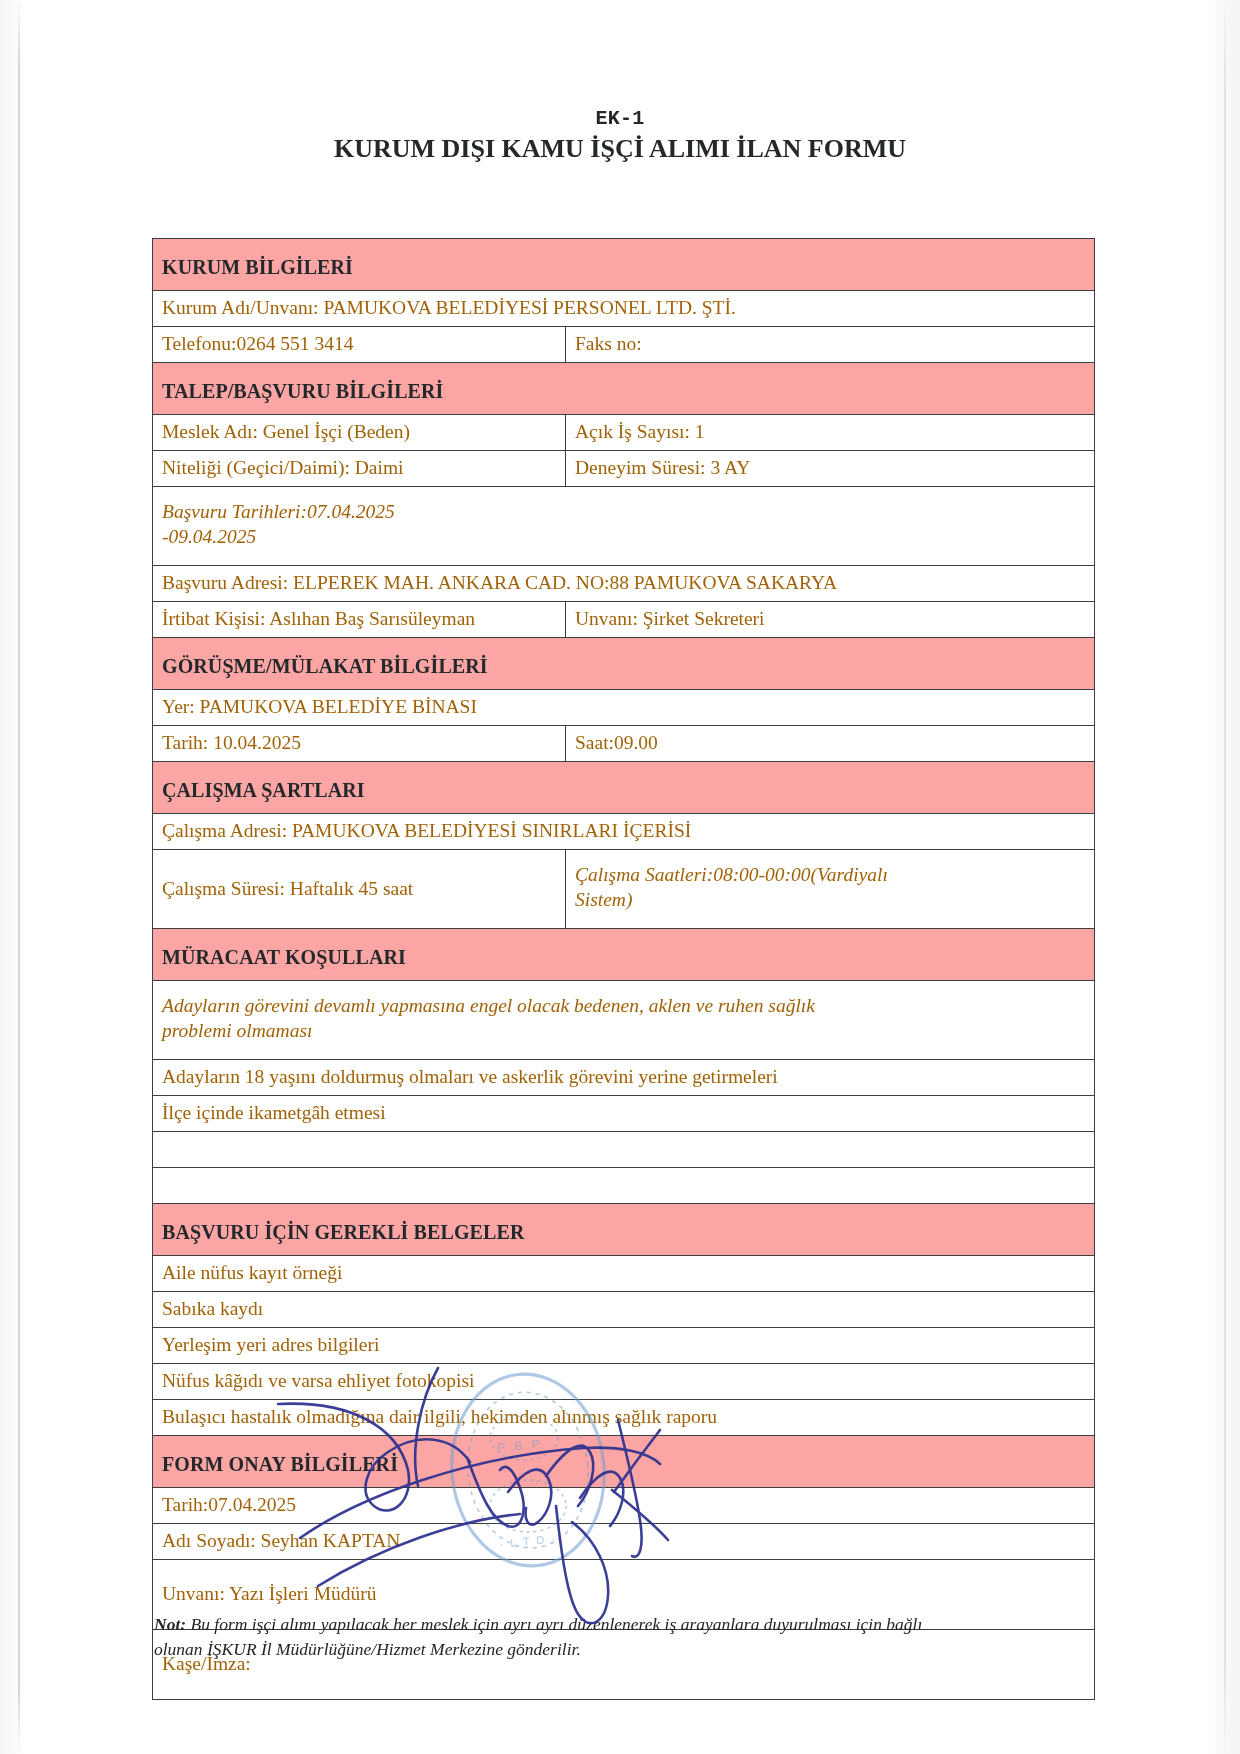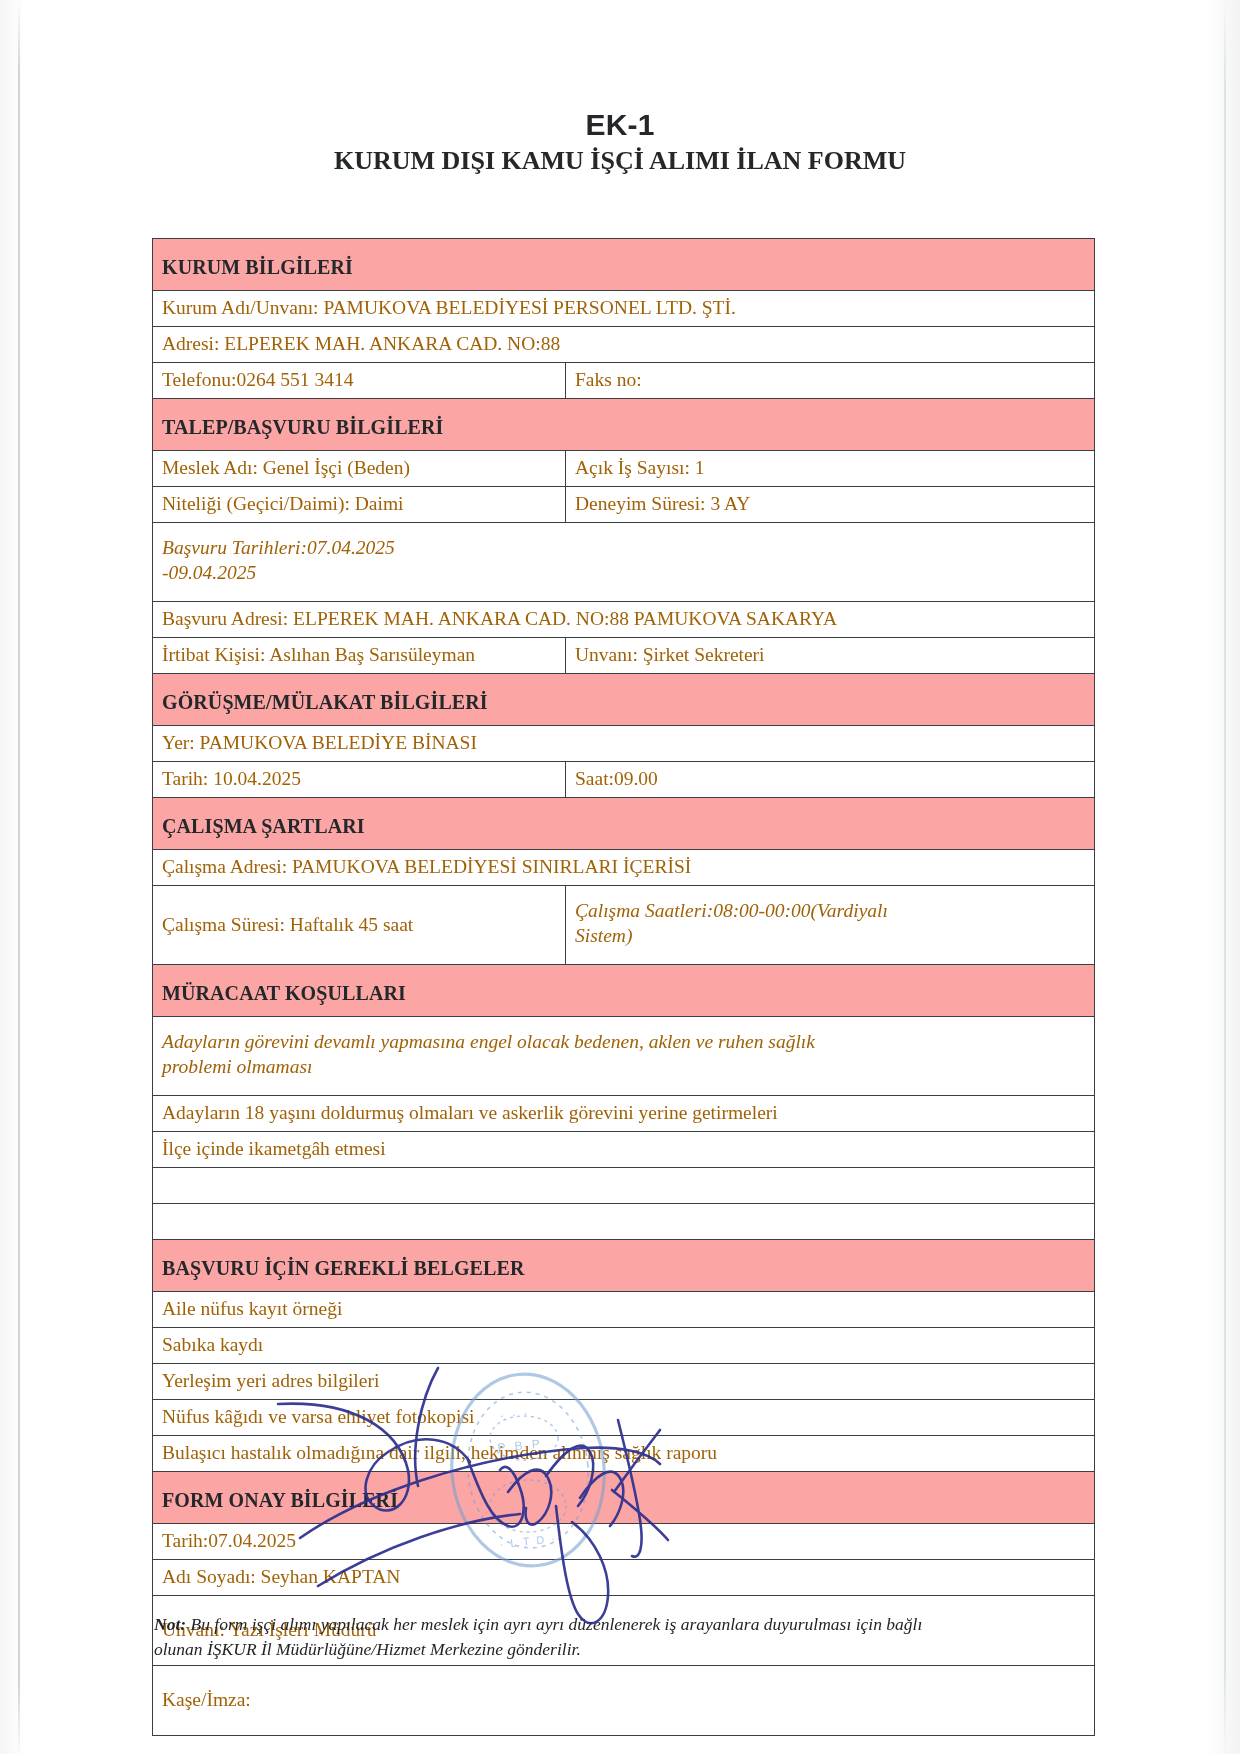--- a/index.html
+++ b/index.html
@@ -39,26 +39,26 @@
   }
 
   
   .title-wrap {
     position: absolute;
     left: 0; right: 0;
     top: 108px;
     text-align: center;
   }
   .title-main {
-    font-size: 30px;
+    font-size: 20px;
     font-weight: bold;
     letter-spacing: .2px;
     color: #25282b;
     line-height: 1.12;
-    font-family: Liberation Sans, sans-serif;
+    font-family: Liberation Mono, monospace;
   }
   .title-sub {
     font-size: 26px;
     font-weight: bold;
     color: #25282b;
     line-height: 1.18;
     margin-top: 4px;
     font-family: "Liberation Serif", "DejaVu Serif", serif;
   }
 
@@ -135,23 +135,20 @@
     <col style="width:413px">
     <col style="width:529px">
   </colgroup>
   <tbody>
 
     <tr class="section-head">
       <td colspan="2">KURUM BİLGİLERİ</td>
     </tr>
     <tr>
       <td colspan="2">Kurum Adı/Unvanı: PAMUKOVA BELEDİYESİ PERSONEL LTD. ŞTİ.</td>
-    </tr>
-    <tr>
-      <td colspan="2">Adresi: ELPEREK MAH. ANKARA CAD. NO:88</td>
     </tr>
     <tr>
       <td>Telefonu:0264 551 3414</td>
       <td>Faks no:</td>
     </tr>
 
     <tr class="section-head">
       <td colspan="2">TALEP/BAŞVURU BİLGİLERİ</td>
     </tr>
     <tr>

